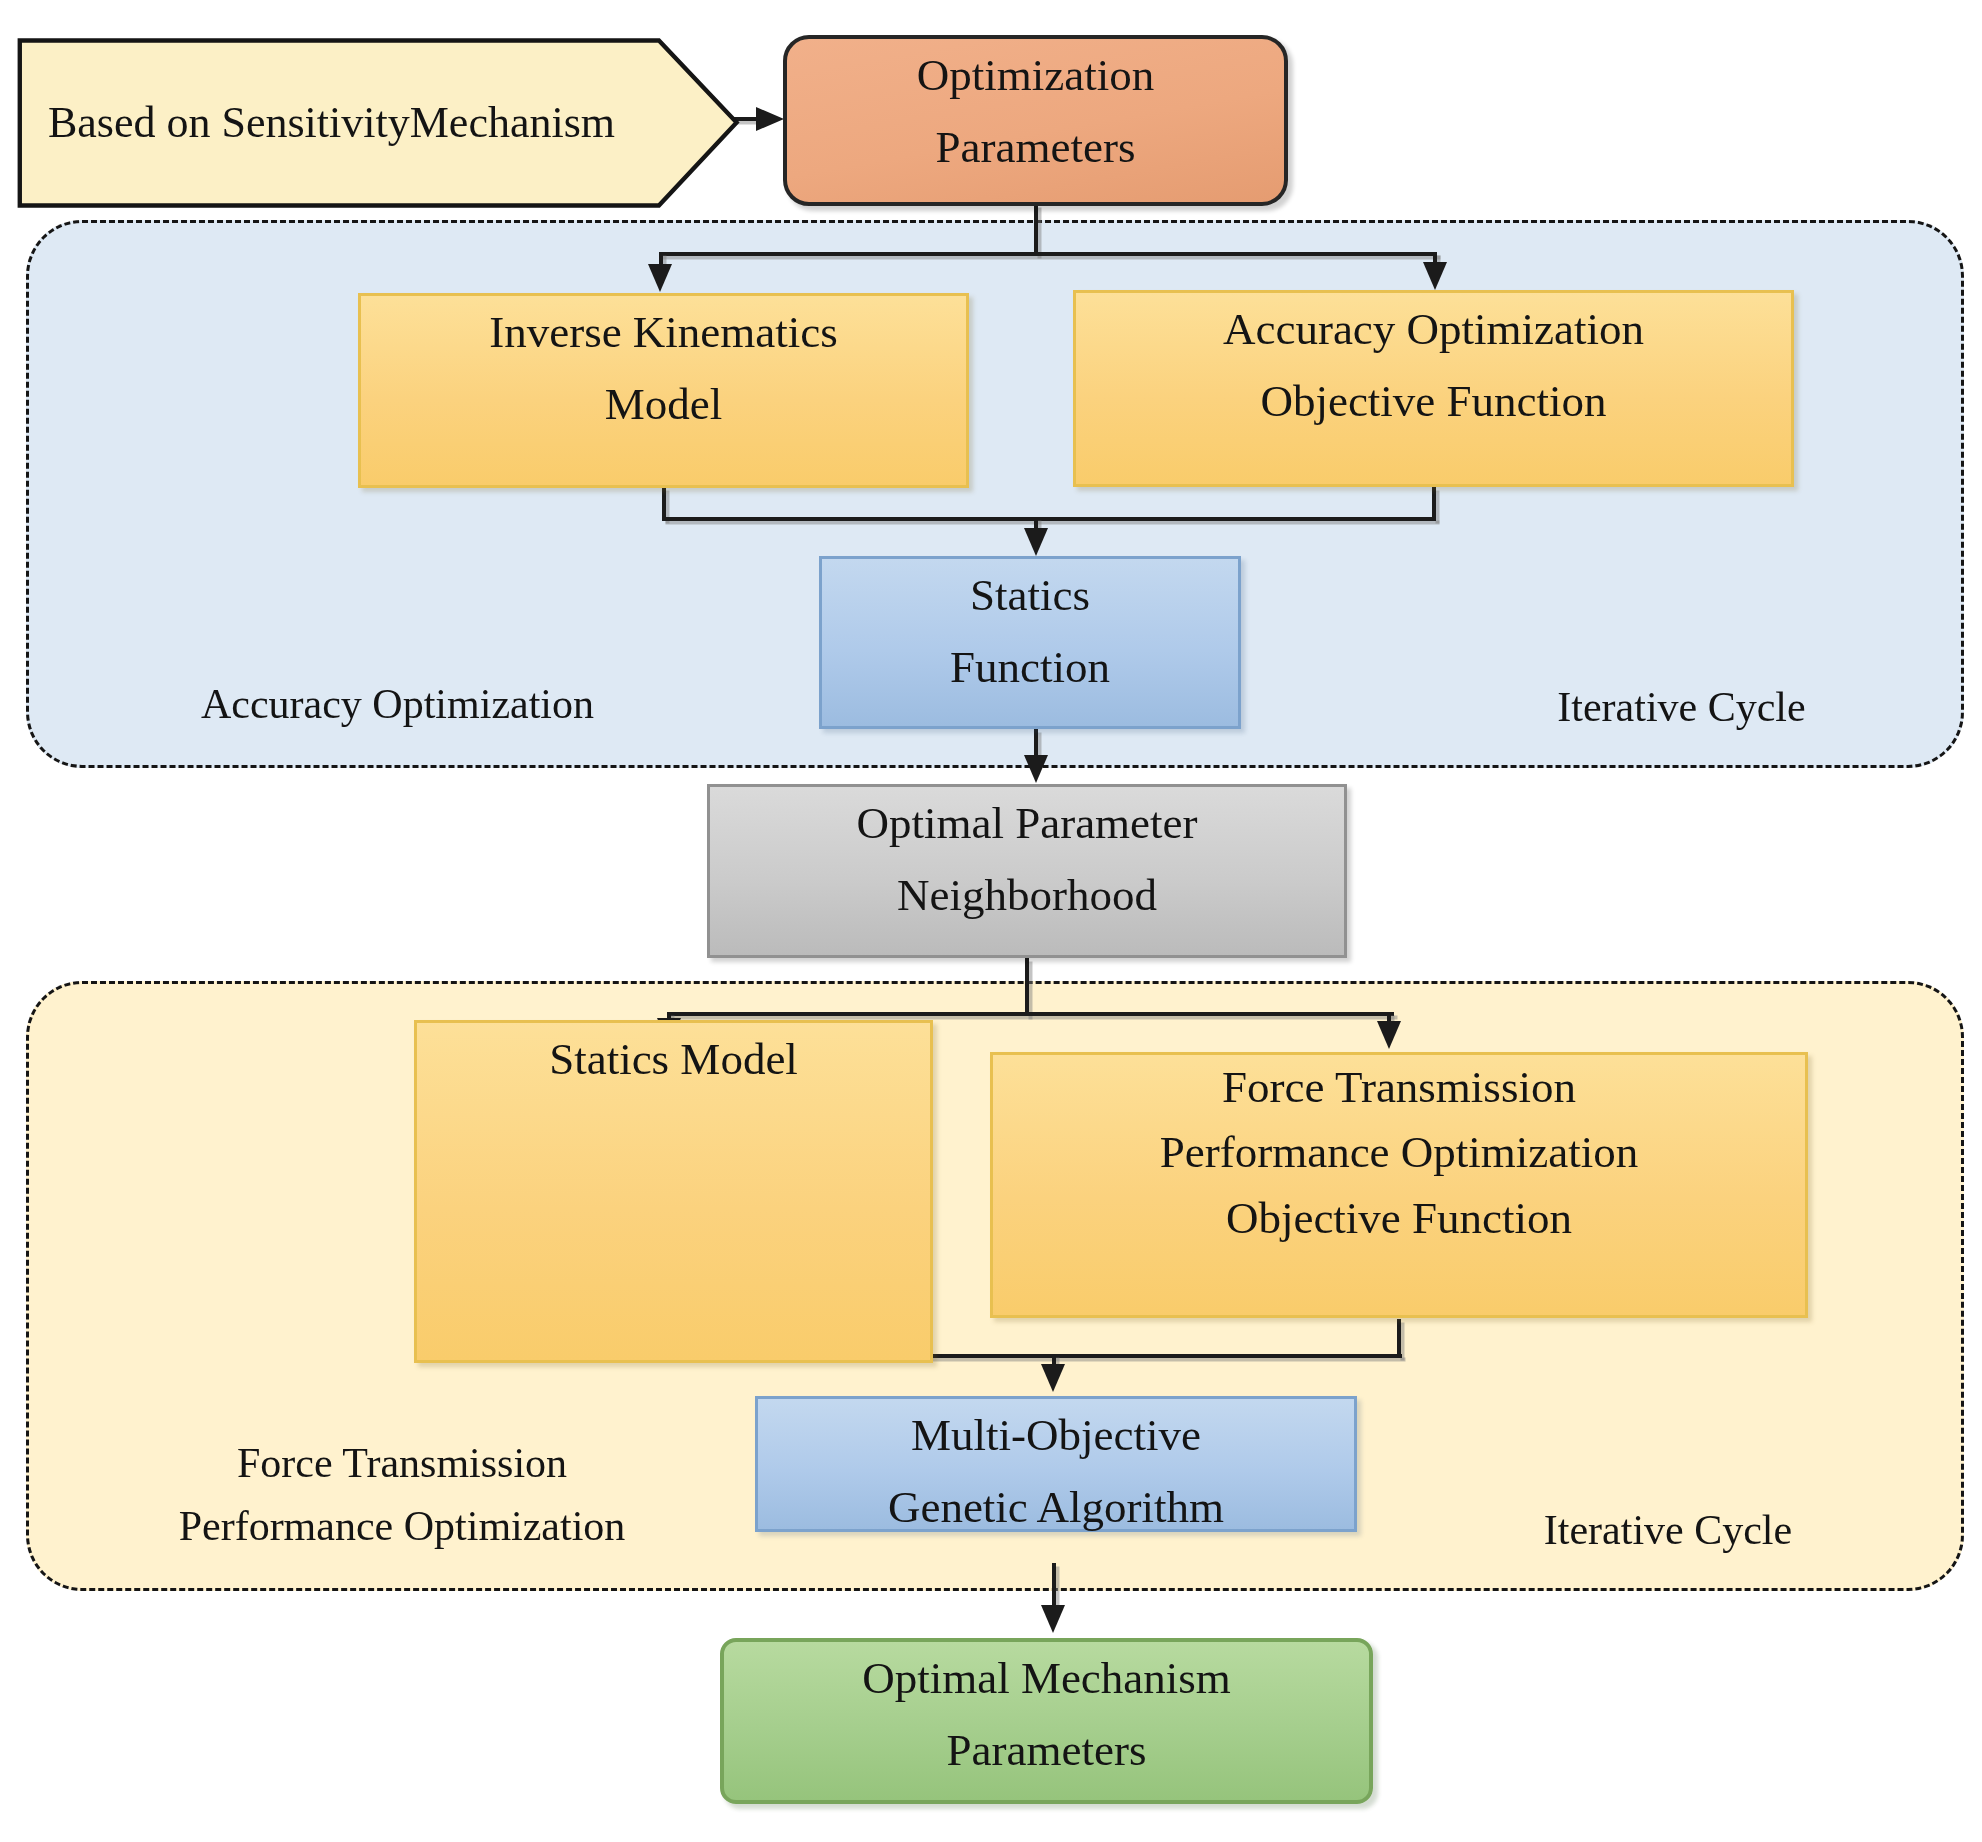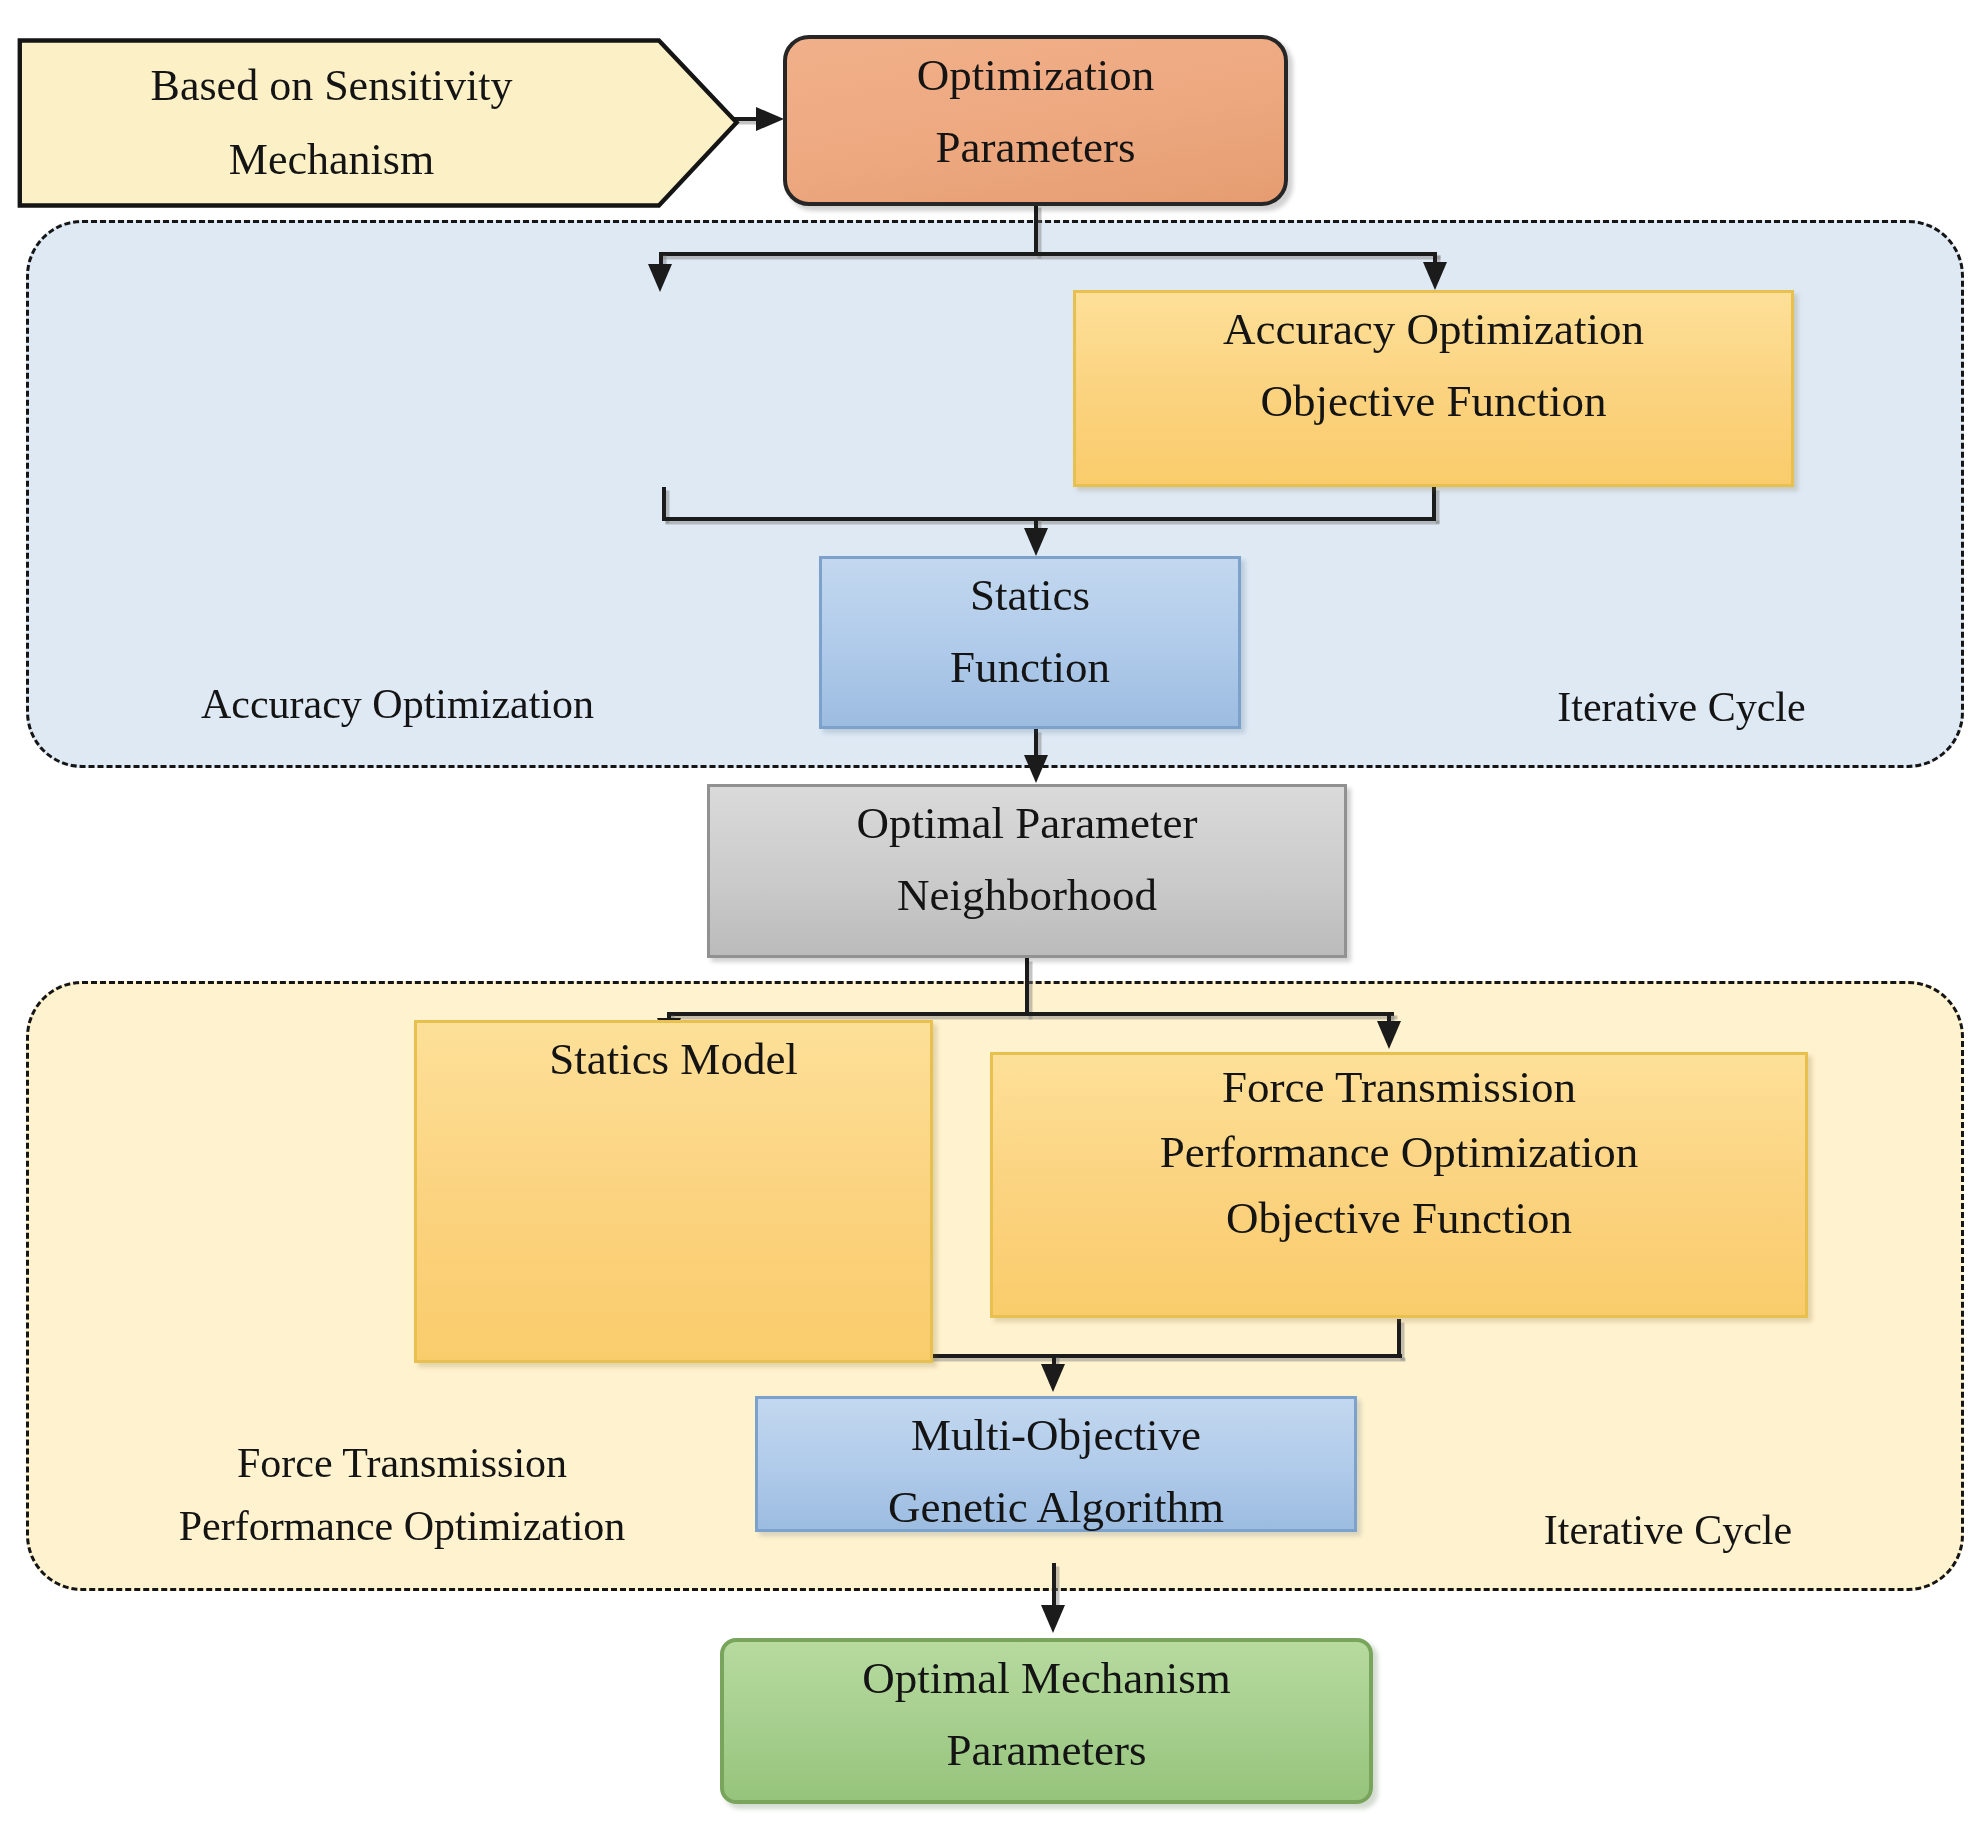--- a/index.html
+++ b/index.html
@@ -57,21 +57,21 @@
   }
   .box-green{
     background:linear-gradient(180deg,#B7DA9F 0%,#A5CE8D 55%,#96C47C 100%);
     border:4.4px solid #78A55B;
     border-radius:16px;
     box-shadow:4.4px 4.4px 4.4px rgba(40,80,30,0.20);
   }
   
   .pentagon-text{
     position:absolute;
-    display:flex;flex-direction:column;justify-content:center;align-items:center;
+    display:flex;flex-direction:row;justify-content:center;align-items:center;
     text-align:center;z-index:2;
   }
   .pentagon-text .line{font-size:44px;line-height:1.68;white-space:nowrap;}
   
   .region-label{
     position:absolute;
     display:flex;flex-direction:column;justify-content:center;align-items:center;
     text-align:center;
     font-size:42px;line-height:1.5;
     z-index:2;white-space:nowrap;
@@ -126,20 +126,24 @@
     <div class="line">Parameters</div>
   </div>
 
   <div class="edge" style="left:1034px;top:204px;width:4.4px;height:51px;"></div>
   <div class="edge" style="left:659px;top:252px;width:778px;height:4.4px;"></div>
   <div class="edge" style="left:659px;top:252px;width:4.4px;height:15.7px;"></div>
   <div class="arrow-down" style="left:648px;top:264px;"></div>
   <div class="edge" style="left:1433px;top:252px;width:4.4px;height:14px;"></div>
   <div class="arrow-down" style="left:1423px;top:262px;"></div>
 
+  <div class="box box-yellow" style="left:358px;top:293px;width:611px;height:195px;">
+    <div class="line">Inverse Kinematics</div>
+    <div class="line">Model</div>
+  </div>
 
   <div class="box box-yellow" style="left:1073px;top:290px;width:721px;height:197px;">
     <div class="line">Accuracy Optimization</div>
     <div class="line">Objective Function</div>
   </div>
 
   <div class="edge" style="left:662px;top:487px;width:4.4px;height:33px;"></div>
   <div class="edge" style="left:1432px;top:487px;width:4.4px;height:33px;"></div>
   <div class="edge" style="left:662px;top:517px;width:774px;height:4.4px;"></div>
   <div class="edge" style="left:1034px;top:517px;width:4.4px;height:12.2px;"></div>

